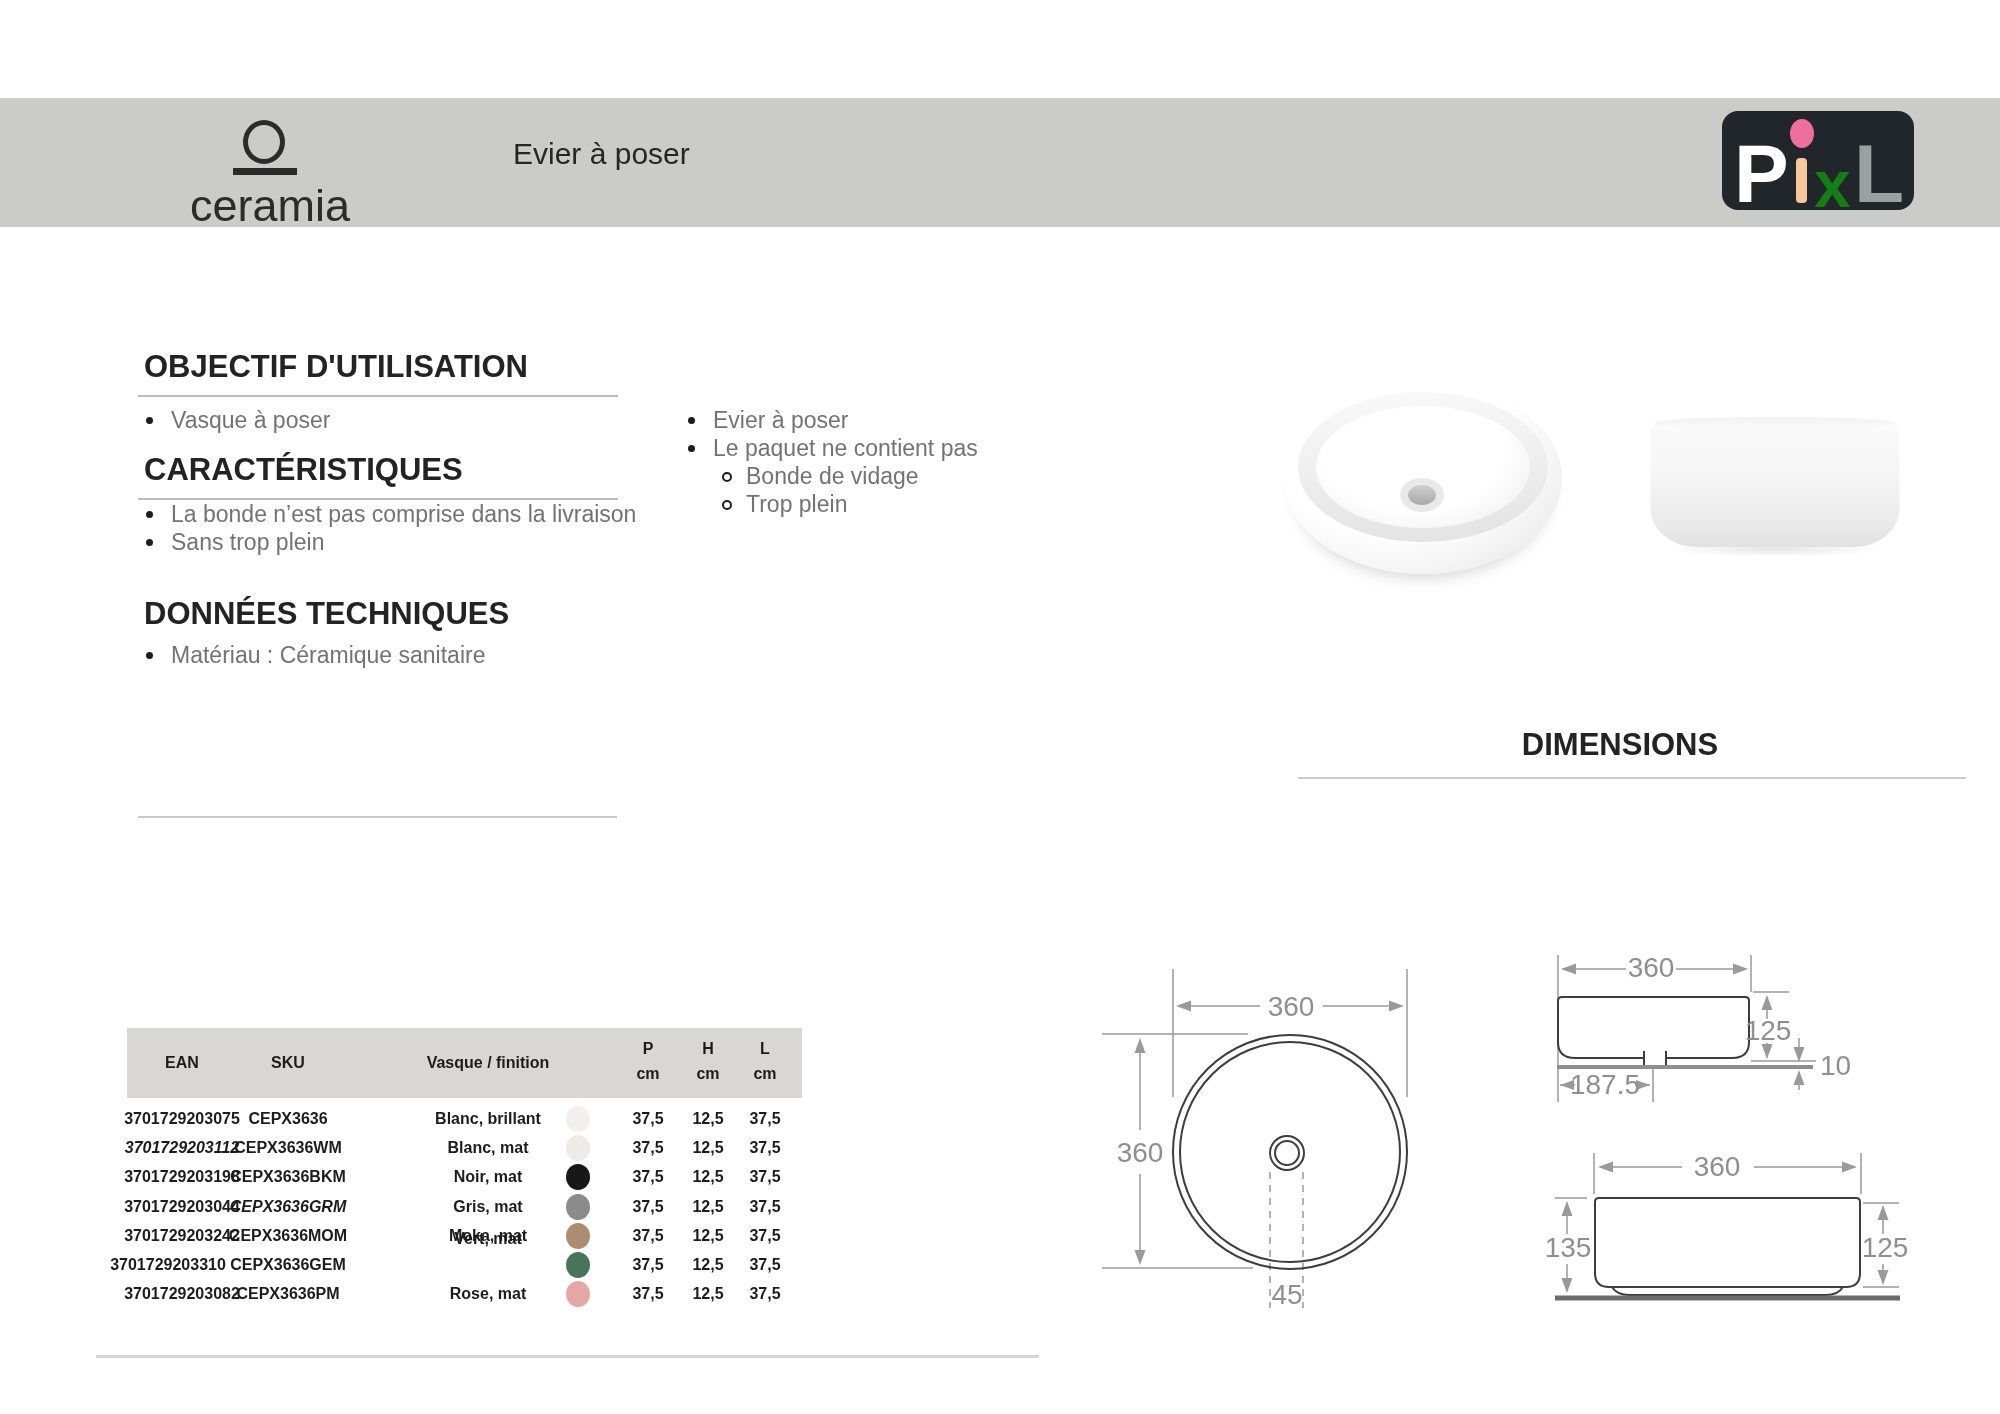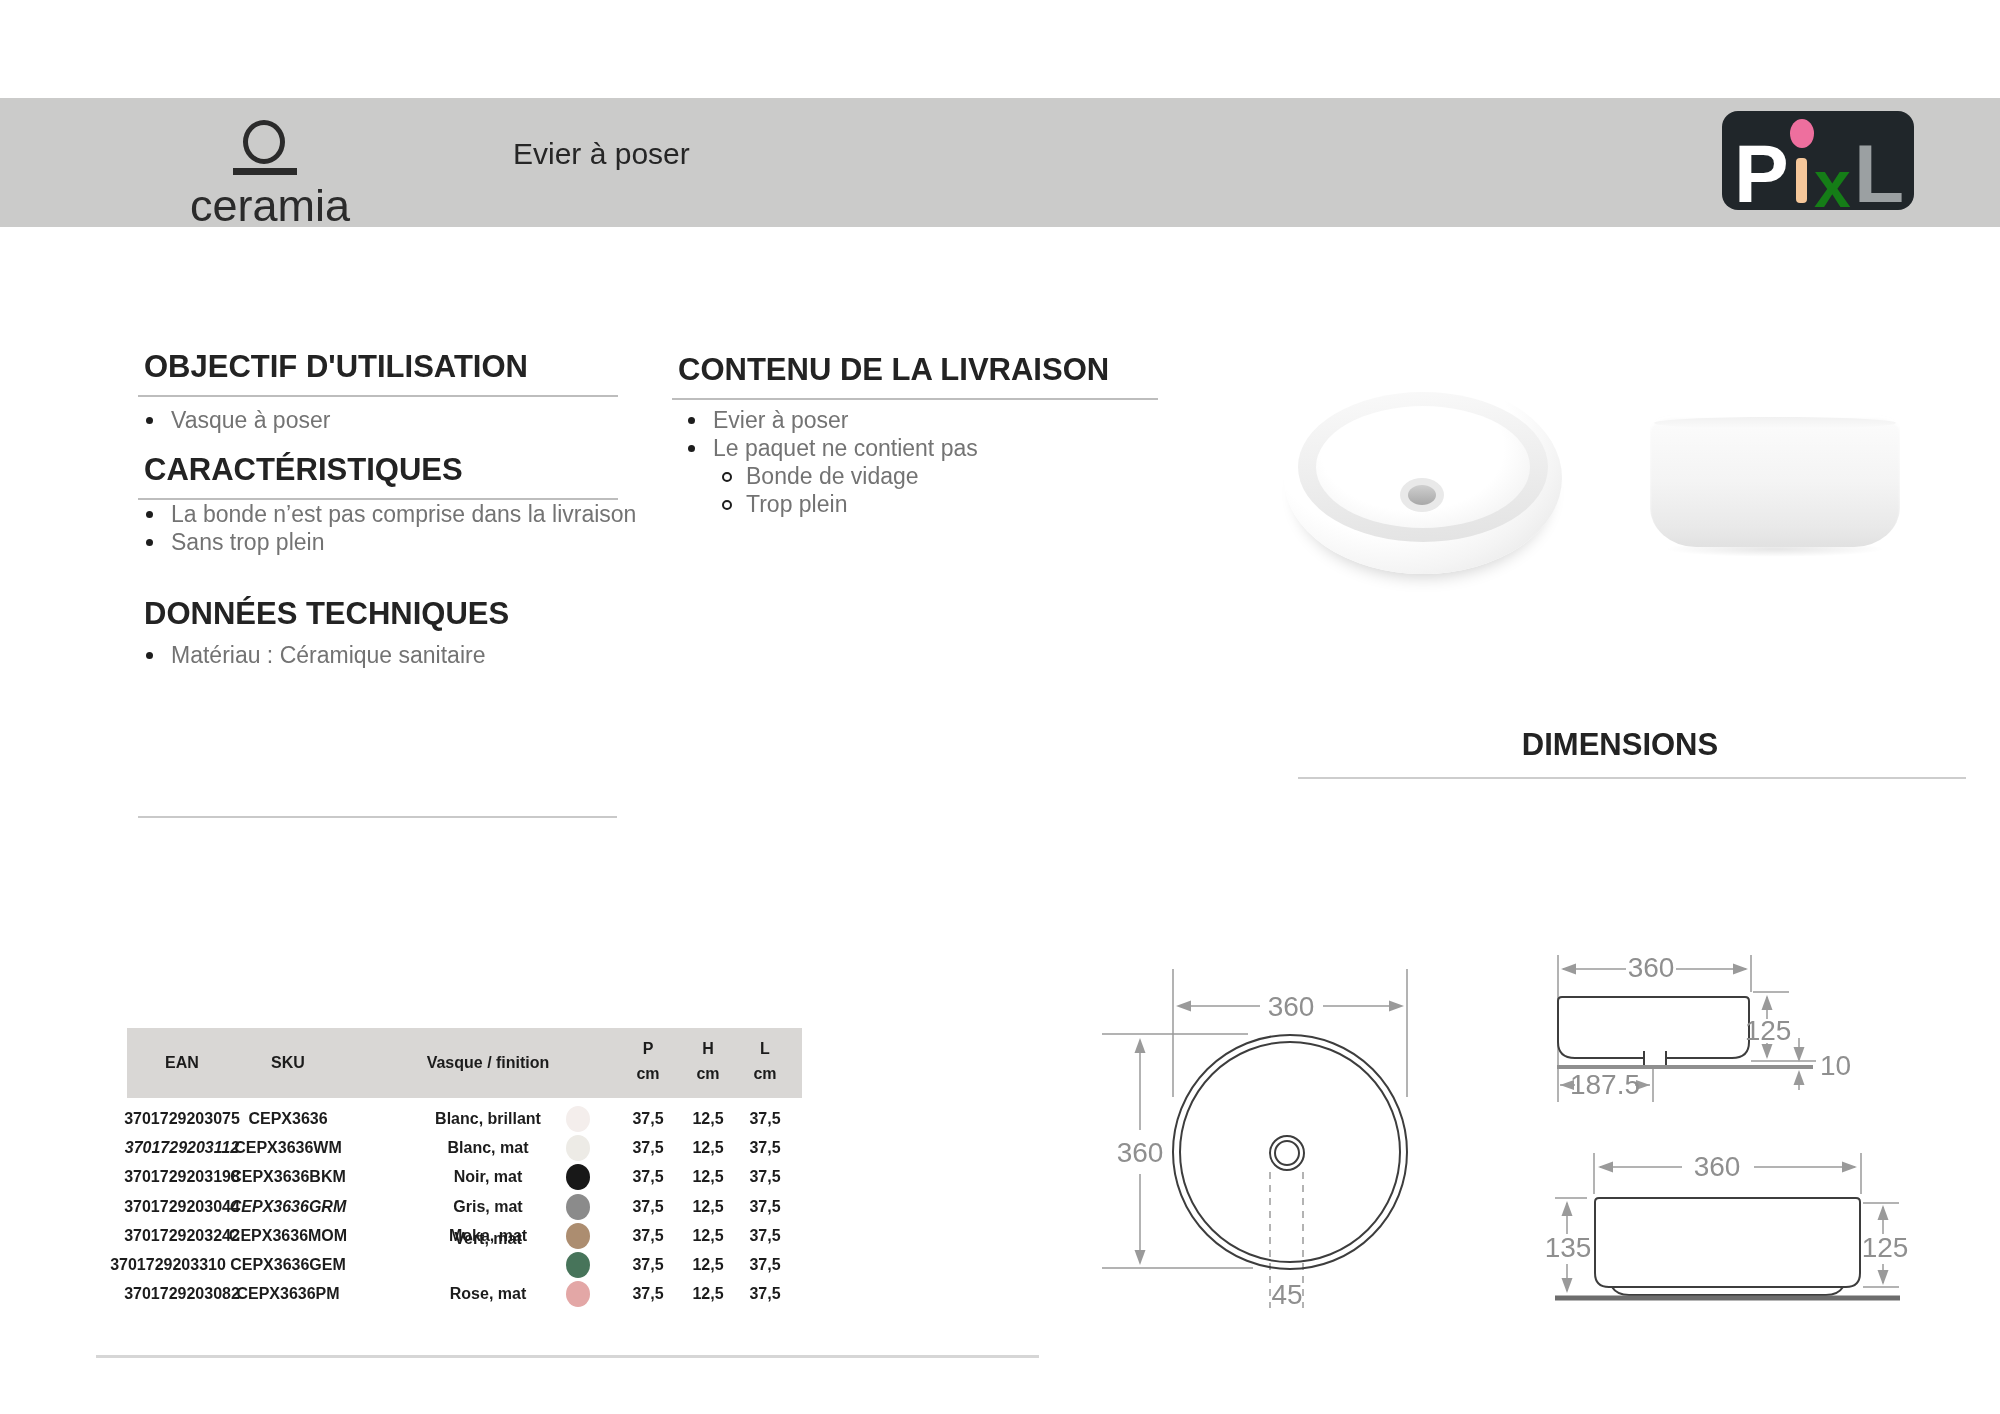--- a/index.html
+++ b/index.html
@@ -99,21 +99,20 @@
     <div class="bullet-item">Sans trop plein</div>
   </div>
 
   <div class="sec-head no-line" style="left:138px;top:596px;">DONNÉES TECHNIQUES</div>
   <div class="blist" style="left:138px;top:641px;">
     <div class="bullet-item">Matériau : Céramique sanitaire</div>
   </div>
 
   <div class="rule" style="left:138px;top:816px;width:479px;height:2px;"></div>
 
-  <div class="sec-head" style="left:672px;top:352px;width:486px;">CONTENU DE LA LIVRAISON</div>
   <div class="blist" style="left:680px;top:406px;">
     <div class="bullet-item">Evier à poser</div>
     <div class="bullet-item">Le paquet ne contient pas</div>
     <div class="bullet-item sub">Bonde de vidage</div>
     <div class="bullet-item sub">Trop plein</div>
   </div>
 
   <div class="photo" style="left:1272px;top:380px;width:300px;height:205px;">
     <div class="bowl-outer"></div>
     <div class="bowl-rim"></div>

